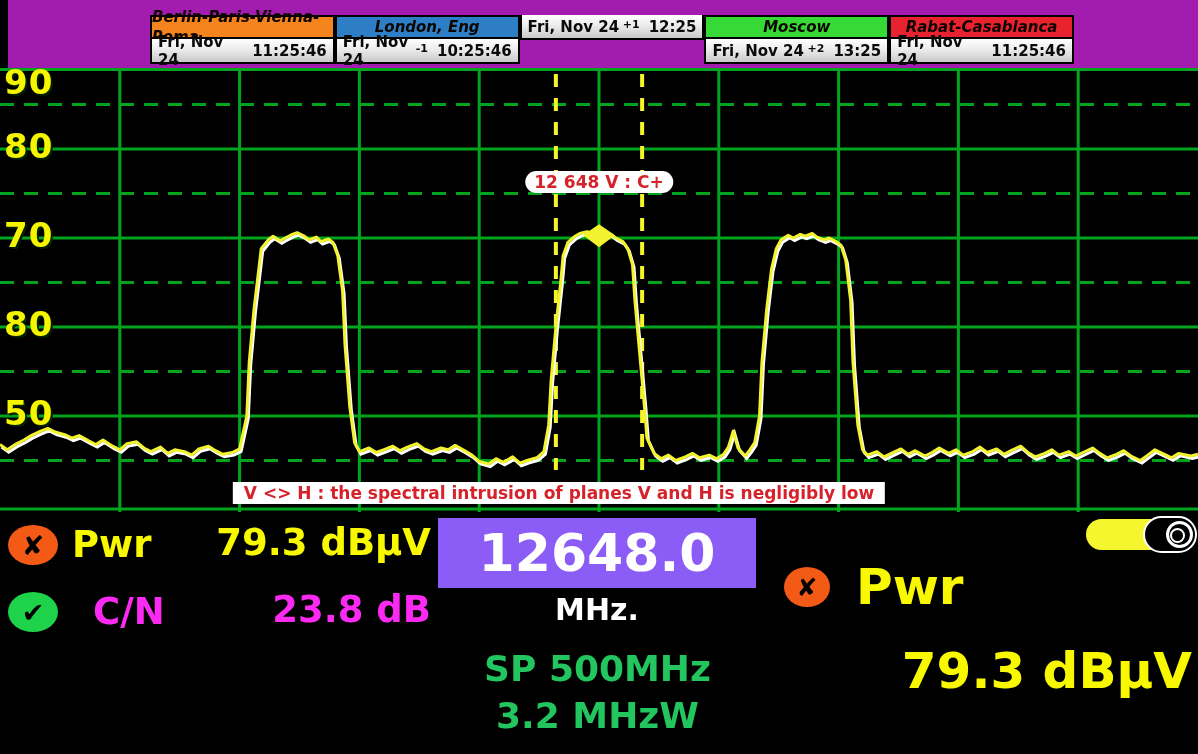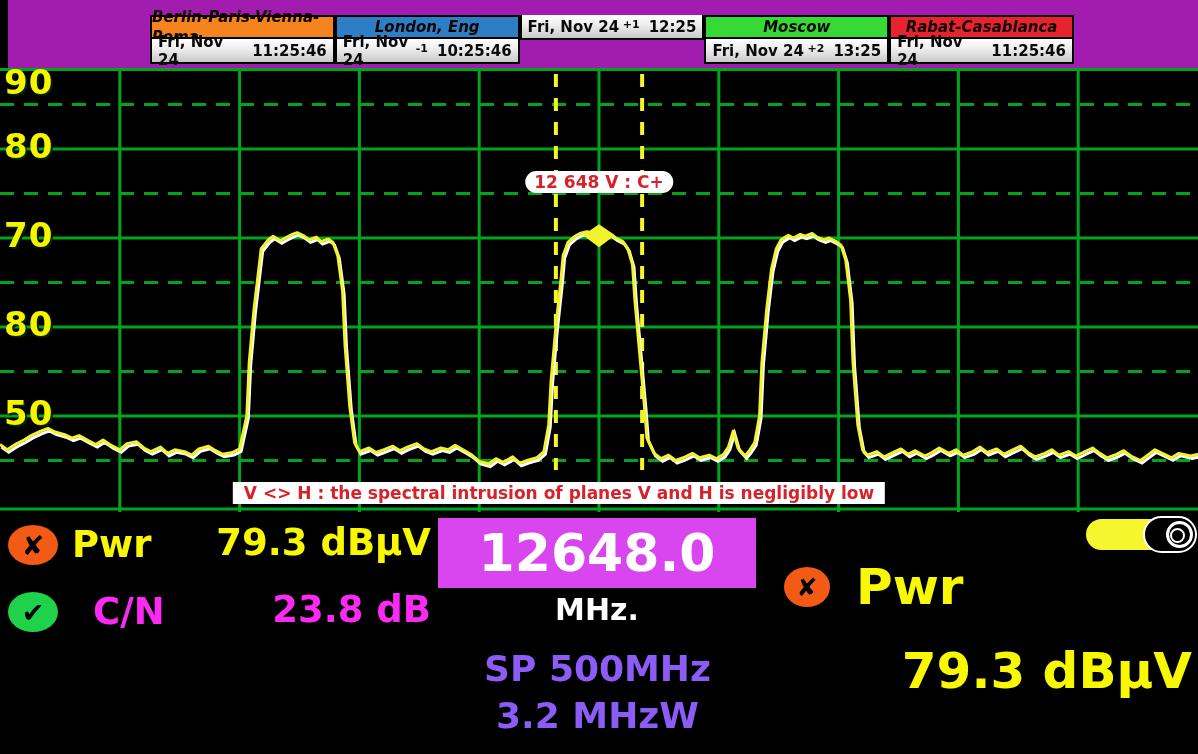--- a/index.html
+++ b/index.html
@@ -29,27 +29,27 @@
   .note{position:absolute;left:559px;top:414px;transform:translateX(-50%);
         background:#fff;color:#d6222a;font-size:17px;font-weight:bold;
         padding:1px 11px;white-space:nowrap;}
   
   .bottom{position:absolute;left:0;top:512px;width:1198px;height:242px;background:#000;}
   .status-icon{position:absolute;width:50px;height:40px;border-radius:50%;
                display:flex;align-items:center;justify-content:center;
                color:#000;font-size:27px;font-weight:bold;font-style:italic;}
   .ro-label{position:absolute;font-size:37px;font-weight:bold;line-height:40px;}
   .ro-value{position:absolute;width:256px;text-align:right;font-size:37px;font-weight:bold;line-height:40px;}
-  .freq-box{position:absolute;left:438px;top:6px;width:318px;height:70px;background:#d946ef;
+  .freq-box{position:absolute;left:438px;top:6px;width:318px;height:70px;background:#8b5cf6;
             display:flex;align-items:center;justify-content:center;
             color:#fff;font-size:52px;font-weight:bold;}
   .freq-unit{position:absolute;left:438px;top:80px;width:318px;text-align:center;
              color:#fff;font-size:30px;font-weight:bold;}
   .freq-span,.freq-bw{position:absolute;left:400px;width:395px;text-align:center;
-             color:#8b5cf6;font-size:36px;font-weight:bold;}
+             color:#22c55e;font-size:36px;font-weight:bold;}
   .freq-span{top:136px;} .freq-bw{top:183px;}
   .big-icon{position:absolute;left:784px;top:55px;width:46px;height:40px;border-radius:50%;
             display:flex;align-items:center;justify-content:center;
             color:#000;font-size:25px;font-weight:bold;font-style:italic;background:#f25a16;}
   .big-label{position:absolute;left:856px;top:46px;color:#f8f800;font-size:50px;font-weight:bold;}
   .big-value{position:absolute;left:820px;top:130px;width:372px;text-align:right;
              color:#f8f800;font-size:50px;font-weight:bold;}
   .toggle{position:absolute;left:1086px;top:7px;width:108px;height:31px;border-radius:16px;
           background:#f6f62e;cursor:pointer;}
   .toggle-dark{position:absolute;right:-3px;top:-3px;width:54px;height:37px;border-radius:19px;

